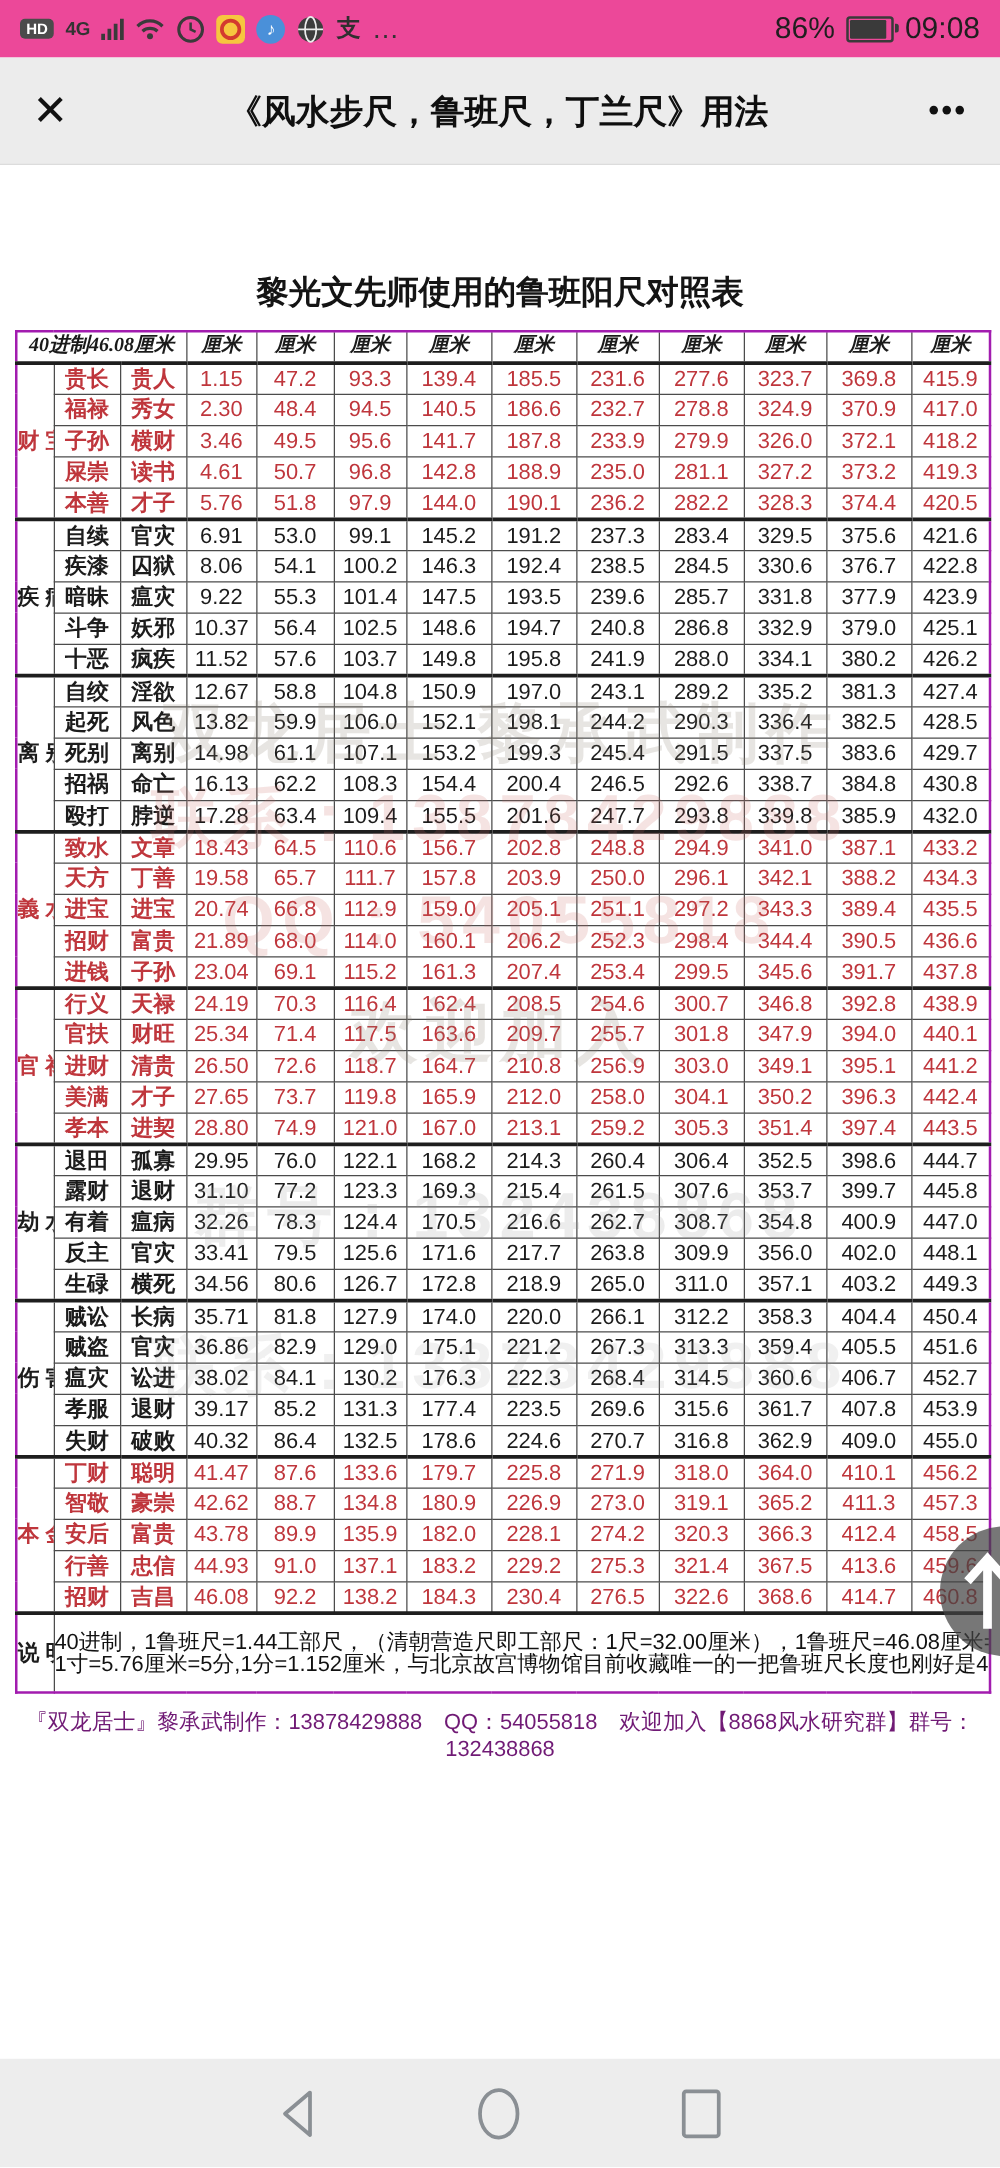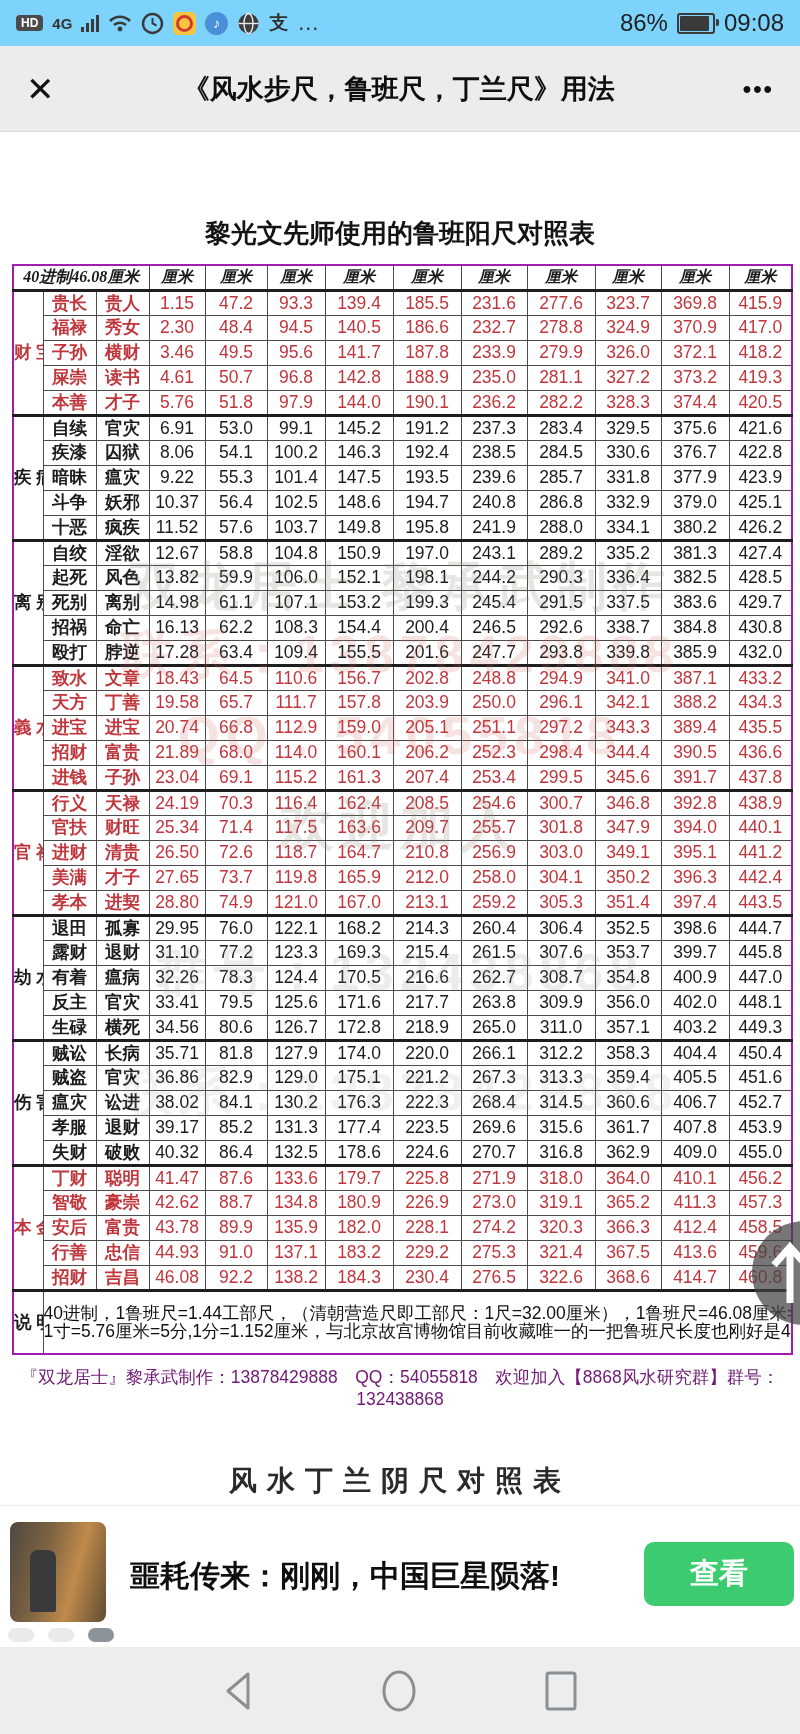--- a/index.html
+++ b/index.html
@@ -1,19 +1,19 @@
 <!DOCTYPE html>
 <html><head>
 <meta charset="utf-8">
 <style>
   html,body{margin:0;padding:0;background:#fff;}
   .screen{position:relative;width:800px;height:1734px;background:#ffffff;overflow:hidden;
           font-family:"Liberation Sans",sans-serif;color:#1d1d1d;}
   
-  .status-bar{position:absolute;top:0;left:0;width:800px;height:46px;background:#7dd3fc;
+  .status-bar{position:absolute;top:0;left:0;width:800px;height:46px;background:#ec4899;
               display:flex;align-items:center;justify-content:space-between;padding:0 16px;box-sizing:border-box;}
   .sb-left,.sb-right{display:flex;align-items:center;gap:9px;}
   .hd-badge{background:#4b4b4b;color:#fff;font-size:12px;font-weight:bold;border-radius:4px;
             padding:2px 5px;line-height:1;}
   .sb-net{font-size:15px;font-weight:bold;color:#333;}
   .sig{display:inline-flex;align-items:flex-end;gap:2px;height:18px;}
   .sig i{display:inline-block;width:3px;background:#3a3a3a;}
   .icon-round{width:23px;height:23px;border-radius:50%;display:inline-flex;align-items:center;justify-content:center;}
   .weibo{width:23px;height:23px;border-radius:5px;background:#f6c63f;display:inline-flex;align-items:center;justify-content:center;}
   .weibo i{width:11px;height:11px;border:3px solid #d33a2f;border-radius:50%;display:inline-block;}
@@ -755,40 +755,27 @@
     <div class="wm-layer" id="wm-layer">
         <div class="wm" style="top: 420px; font-size: 52px; color: rgb(140, 130, 115); opacity: 0.2;">双龙居士 黎承武制作</div>
         <div class="wm" style="top: 488px; font-size: 52px; color: rgb(201, 106, 102); opacity: 0.18;">联系：13878429888</div>
         <div class="wm" style="top: 568px; font-size: 54px; color: rgb(201, 106, 102); opacity: 0.18;">QQ：54055818</div>
         <div class="wm" style="top: 658px; font-size: 54px; color: rgb(140, 130, 115); opacity: 0.2;">欢迎加入</div>
         <div class="wm" style="top: 806px; font-size: 52px; color: rgb(154, 154, 154); opacity: 0.18;">群号：132438868</div>
         <div class="wm" style="top: 926px; font-size: 52px; color: rgb(154, 154, 154); opacity: 0.14;">联系：13878429888</div>
       </div>
   </div>
 
-  <div class="second-title">风水丁兰阴尺对照表</div>
 
   <div class="fab-up">
     <svg width="40" height="68" viewBox="0 0 40 68" style="position:absolute;left:18px;top:18px;">
       <path d="M20 64 L20 10 M4 26 L20 8 L36 26" fill="none" stroke="#ffffff" stroke-width="7"></path>
     </svg>
   </div>
 
-  <div class="ad-panel">
-    <span class="ad-thumb">
-        <i></i>
-      </span>
-    <span class="ad-text">噩耗传来：刚刚，中国巨星陨落!</span>
-    <span class="ad-button" id="ad-button" style="background: rgb(61, 203, 112);">查看</span>
-    <span class="ad-dots">
-      <i style="background:#eaeaea"></i>
-        <i style="background:#eaeaea"></i>
-        <i style="background:#8d939a"></i>
-    </span>
-  </div>
 
   <div class="nav-bar">
     <svg width="34" height="44" viewBox="0 0 34 44">
       <path d="M27 5 L7 22 L27 39 Z" fill="none" stroke="#8a8f94" stroke-width="3" stroke-linejoin="round"></path>
     </svg>
     <svg width="44" height="50" viewBox="0 0 44 50">
       <ellipse cx="22" cy="25" rx="15" ry="19" fill="none" stroke="#8a8f94" stroke-width="3"></ellipse>
     </svg>
     <svg width="36" height="44" viewBox="0 0 36 44">
       <rect x="4" y="4" width="28" height="36" rx="2" fill="none" stroke="#8a8f94" stroke-width="3"></rect>

